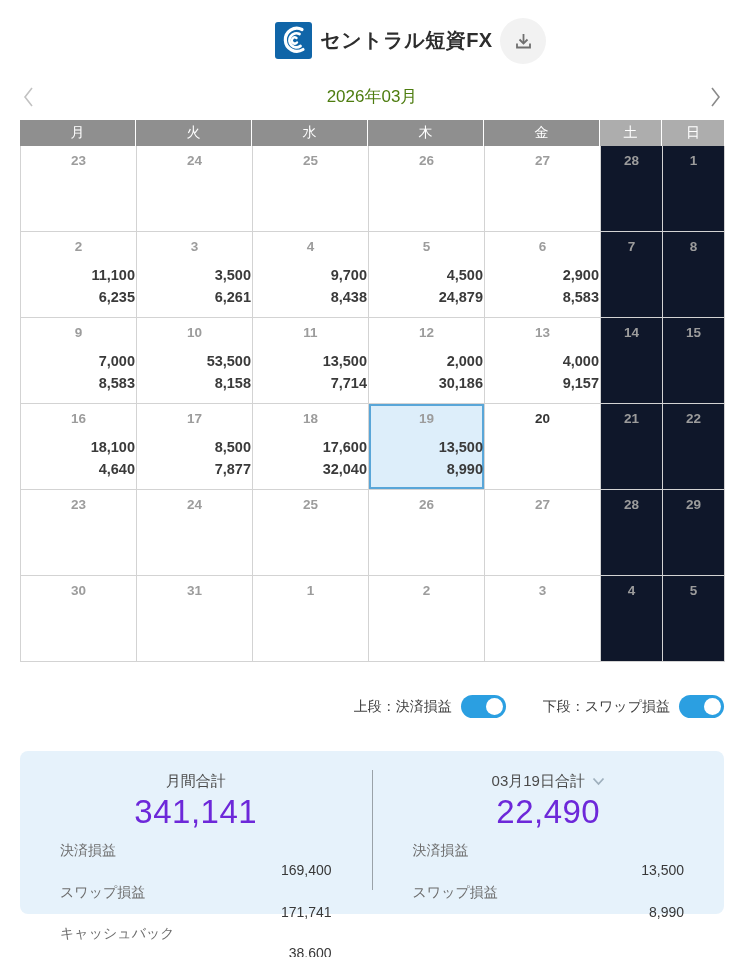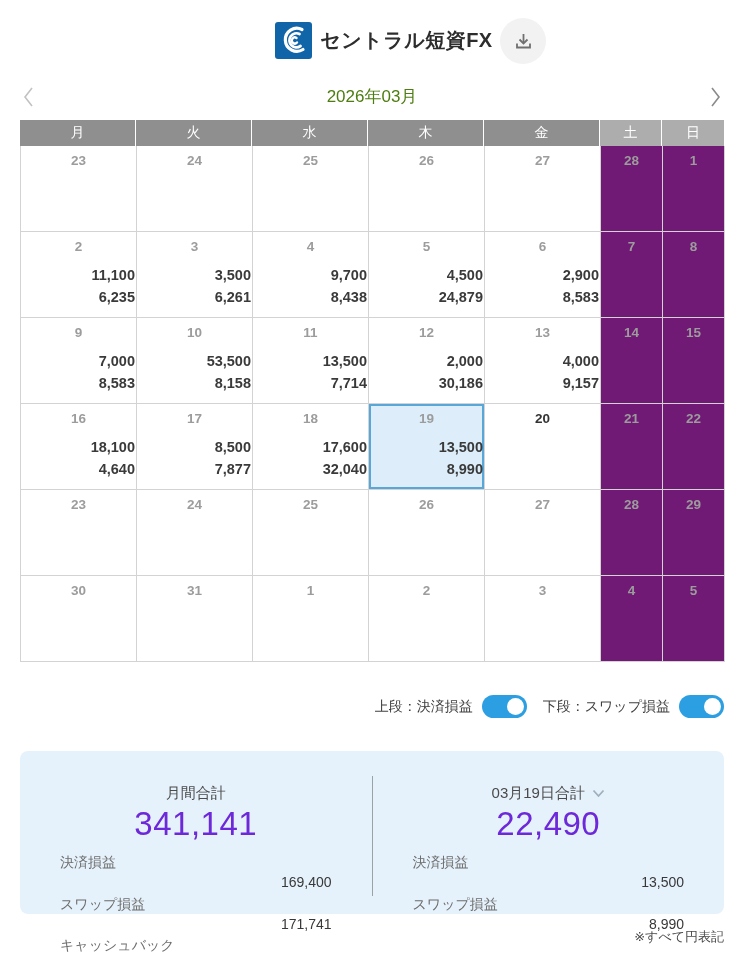--- a/index.html
+++ b/index.html
@@ -47,49 +47,49 @@
   }
   .hd:last-child { border-right:none; }
   .hd.weekend { background:#adadad; }
   .cal-body { border-left:1px solid #d3d3d3; }
   .cell {
     height:86px; background:#ffffff; position:relative;
     border-right:1px solid #d3d3d3; border-bottom:1px solid #d3d3d3;
     cursor:pointer;
     font-weight:bold;
   }
-  .cell.weekend { background:#701a75; }
+  .cell.weekend { background:#0f172a; }
   .cell.selected { background:#ddeefa; box-shadow:inset 0 0 0 2px #59a6d8; }
   .cell .date { margin-top:7px; text-align:center; font-size:13.5px; color:#9c9c9c; }
   .cell.today .date { color:#333333; }
   .cell .vals {
     position:absolute; right:1px; bottom:9px;
     text-align:right; font-size:14.5px; line-height:21.5px; color:#3a3a3a;
   }
 
   
   .toggles {
     margin:33px 20px 0;
-    display:flex; justify-content:flex-end; align-items:center; gap:16px;
+    display:flex; justify-content:flex-end; align-items:center; gap:37px;
   }
   .toggle-group { display:flex; align-items:center; gap:9px; font-size:14px; color:#3f3f3f; }
   .switch {
     width:45px; height:23px; border-radius:12px; background:#2b9fe1;
     position:relative; display:inline-block; cursor:pointer;
   }
   .switch .knob {
     position:absolute; right:3px; top:3px;
     width:17px; height:17px; border-radius:50%; background:#ffffff;
   }
 
   
   .summary-panel {
     margin:33px 20px 0; height:163px;
     background:#e6f2fb; border-radius:8px;
-    display:flex; align-items:stretch; padding:31px 0 18px;
+    display:flex; align-items:stretch; padding:19px 0 18px;
   }
   .summary-col { flex:1 1 0; padding:0 40px; }
   .divider { width:1px; height:120px; background:#9aa2a8; align-self:center; margin-top:-6px; }
   .sum-title {
     text-align:center; font-size:15px; color:#4a4a4a; height:22px;
     display:flex; align-items:center; justify-content:center; gap:7px;
   }
   .sum-total { text-align:center; font-size:33px; color:#6d28d9; letter-spacing:0.5px; margin:1px 0 9px; }
   .sum-row { display:flex; justify-content:space-between; font-size:14px; line-height:21.5px; }
   .sum-row .lbl { color:#6e6e6e; }
@@ -388,15 +388,14 @@
         <span class="lbl">決済損益</span>
         <span class="val">13,500</span>
       </div>
       <div class="sum-row">
         <span class="lbl">スワップ損益</span>
         <span class="val">8,990</span>
       </div>
     </div>
   </section>
 
-  <div class="footer-note">※すべて円表記</div>
 
 </div>
 
 </body></html>

